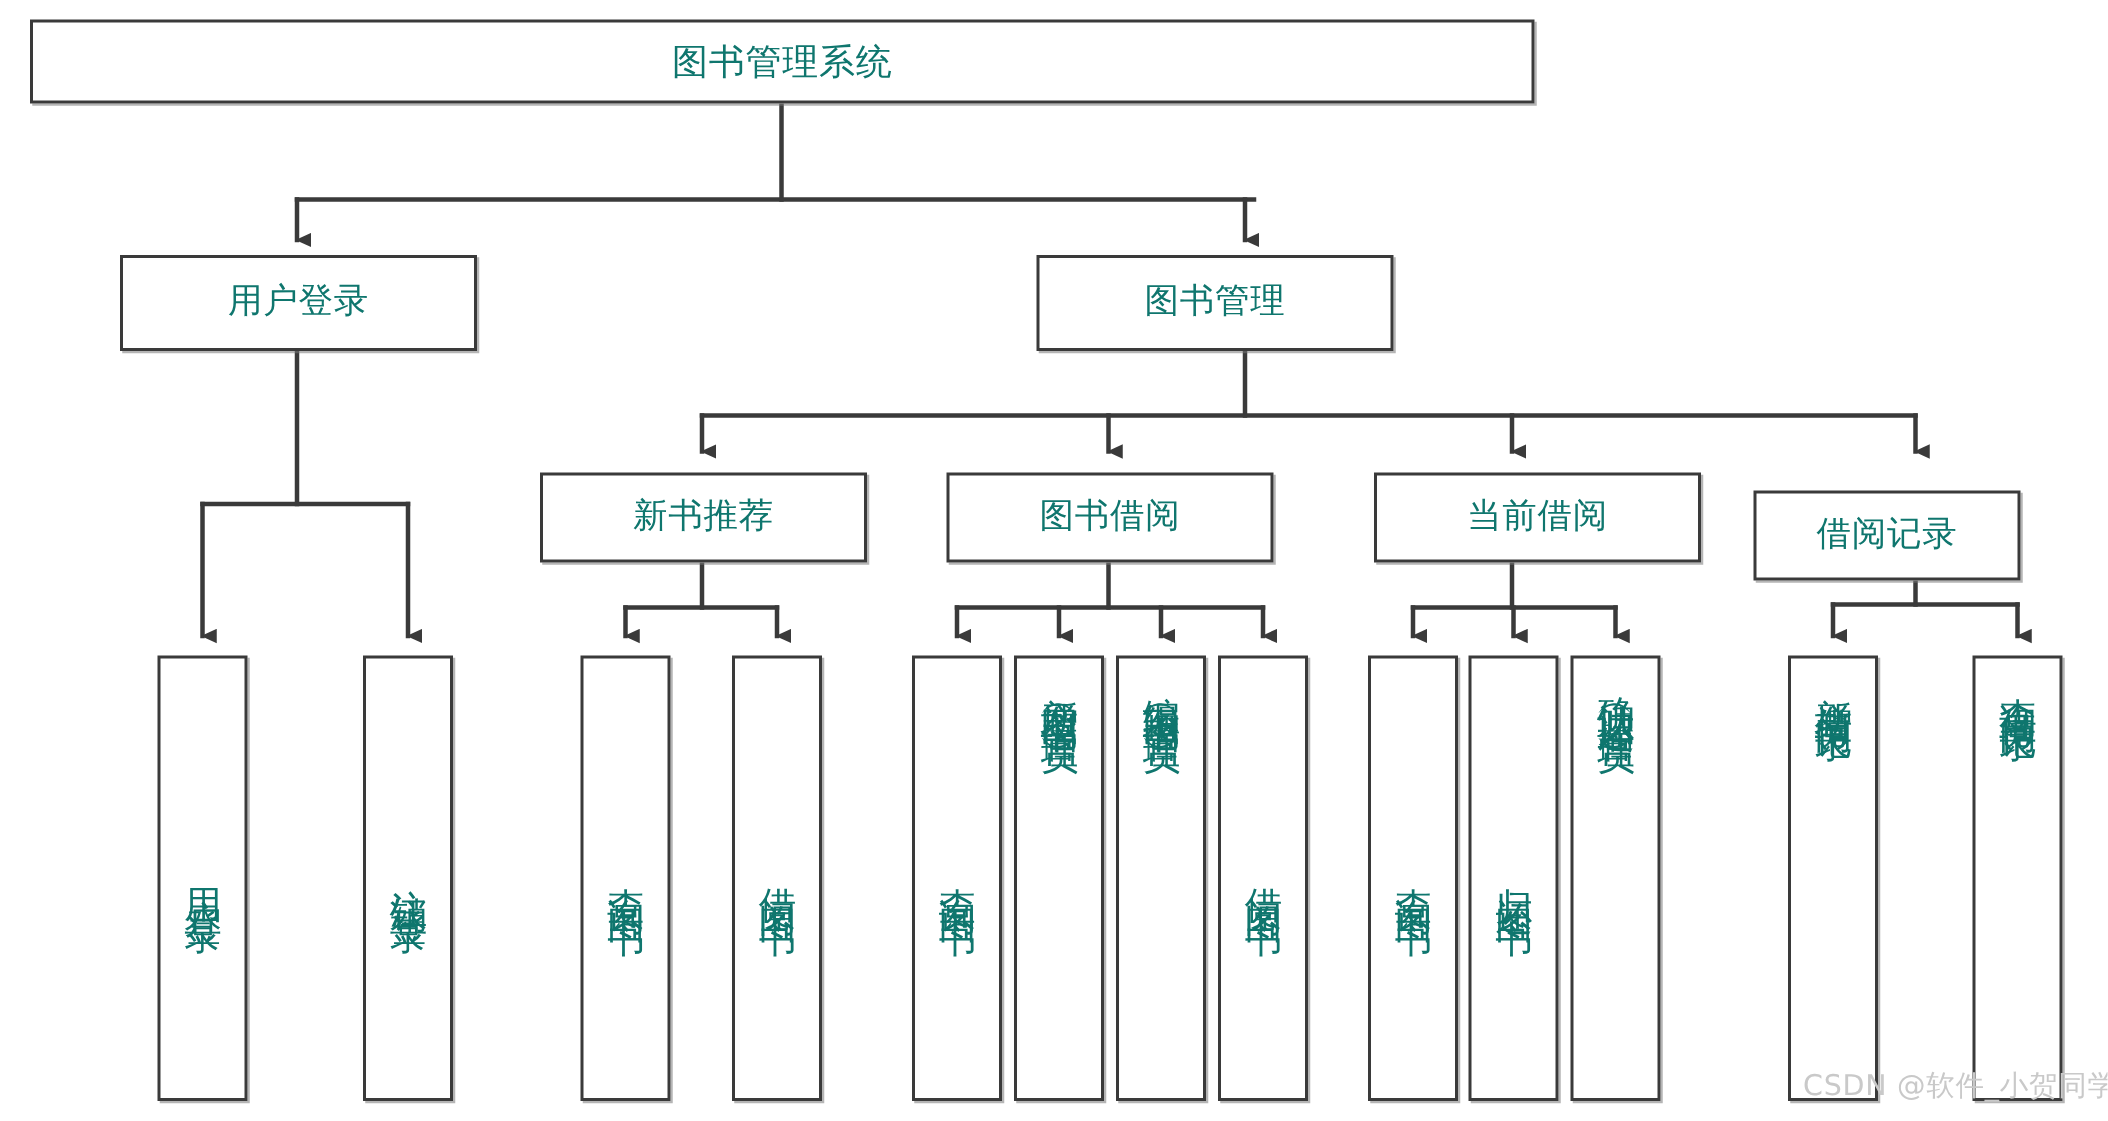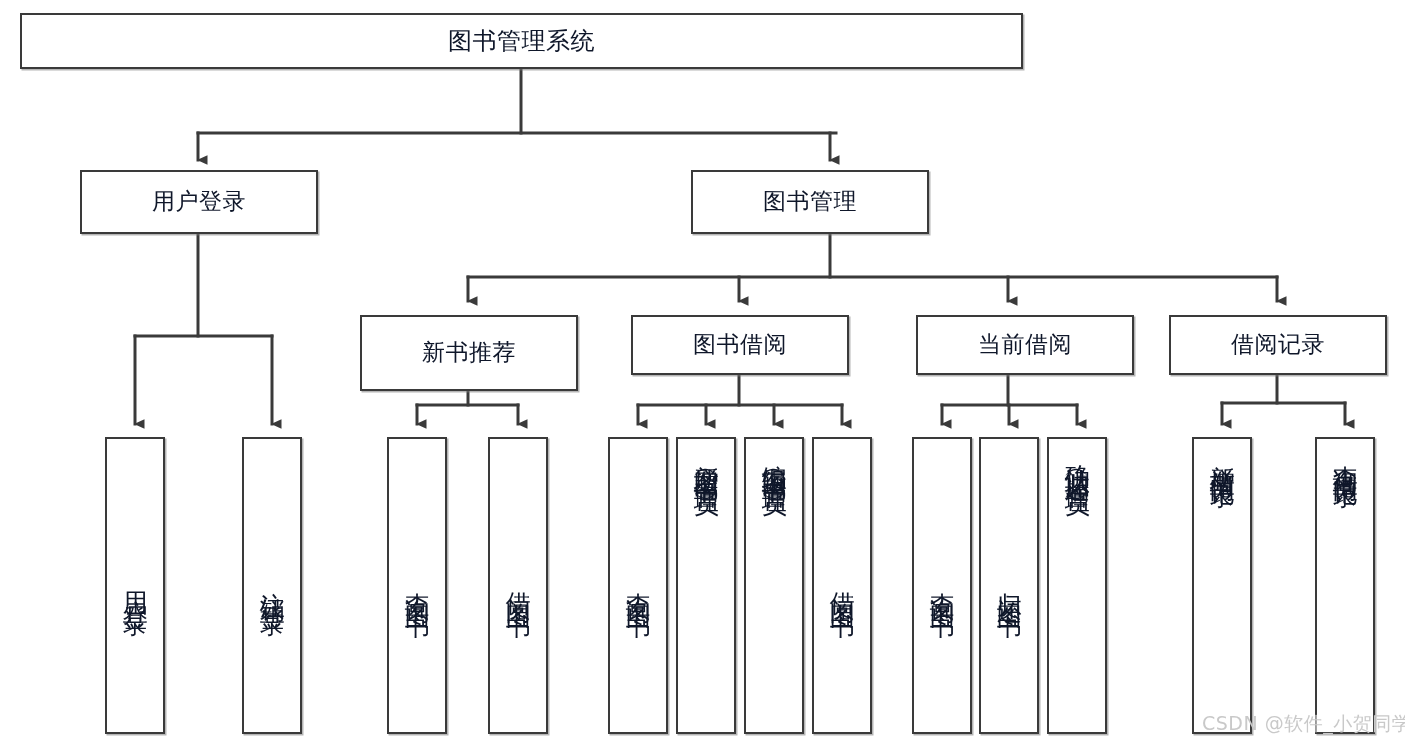--- a/index.html
+++ b/index.html
@@ -10,21 +10,21 @@
   #canvas{position:relative;width:1405px;height:747px;background:#fff;}
   svg#wires{position:absolute;left:0;top:0;width:1405px;height:747px;pointer-events:none;}
 
   .node{
     position:absolute;
     box-sizing:border-box;
     background:#ffffff;
     border:2px solid #3a3a3a;
     box-shadow:1.5px 1.5px 0 rgba(120,120,120,.55);
     display:flex;align-items:center;justify-content:center;
-    color:#0f172a;
+    color:#0f766e;
   }
   .node .lbl{display:block;line-height:1.18;white-space:nowrap;}
 
   
   .h-node .lbl{font-size:23px;letter-spacing:.5px;}
   .title-node .lbl{font-size:24px;}
 
   
   .v-node{
     align-items:flex-start;
@@ -113,33 +113,33 @@
   </div>
 
   <div class="node h-node" style="left:80px;top:170px;width:238px;height:64px;">
     <span class="lbl">用户登录</span>
   </div>
 
   <div class="node h-node" style="left:691px;top:170px;width:238px;height:64px;">
     <span class="lbl">图书管理</span>
   </div>
 
-  <div class="node h-node" style="left:360px;top:315px;width:218px;height:76px;">
+  <div class="node h-node" style="left:360px;top:315px;width:218px;height:60px;">
     <span class="lbl">新书推荐</span>
   </div>
 
   <div class="node h-node" style="left:631px;top:315px;width:218px;height:60px;">
     <span class="lbl">图书借阅</span>
   </div>
 
   <div class="node h-node" style="left:916px;top:315px;width:218px;height:60px;">
     <span class="lbl">当前借阅</span>
   </div>
 
-  <div class="node h-node" style="left:1169px;top:315px;width:218px;height:60px;">
+  <div class="node h-node" style="left:1169px;top:327px;width:178px;height:60px;">
     <span class="lbl">借阅记录</span>
   </div>
 
   <div class="node v-node centerish" style="left:105px;top:437px;width:60px;height:297px;">
     <span class="lbl">用户登录</span>
   </div>
 
   <div class="node v-node centerish" style="left:242px;top:437px;width:60px;height:297px;">
     <span class="lbl">注销登录</span>
   </div>

